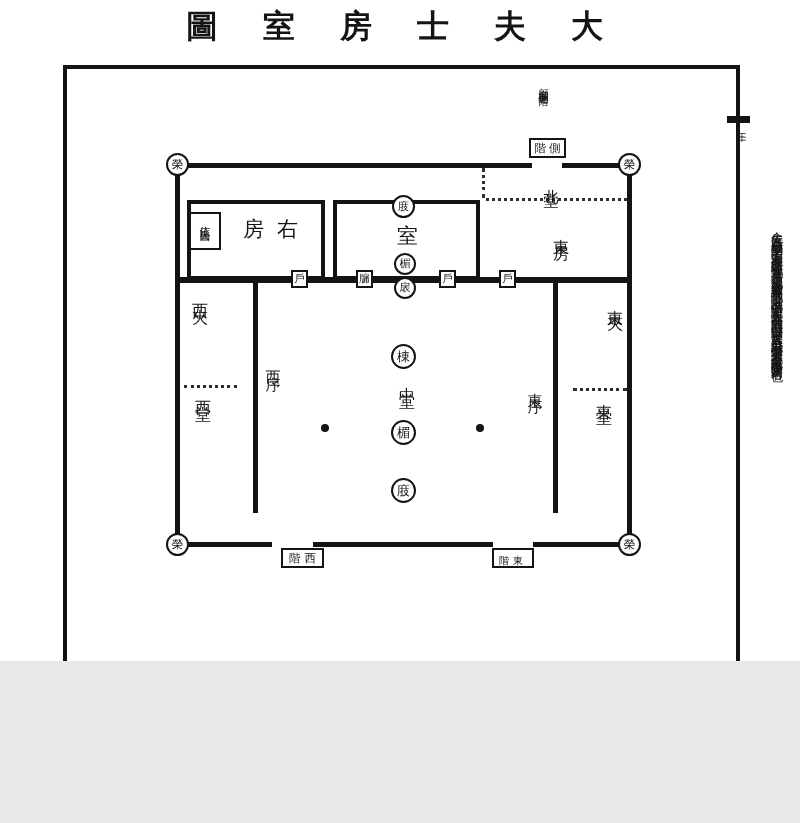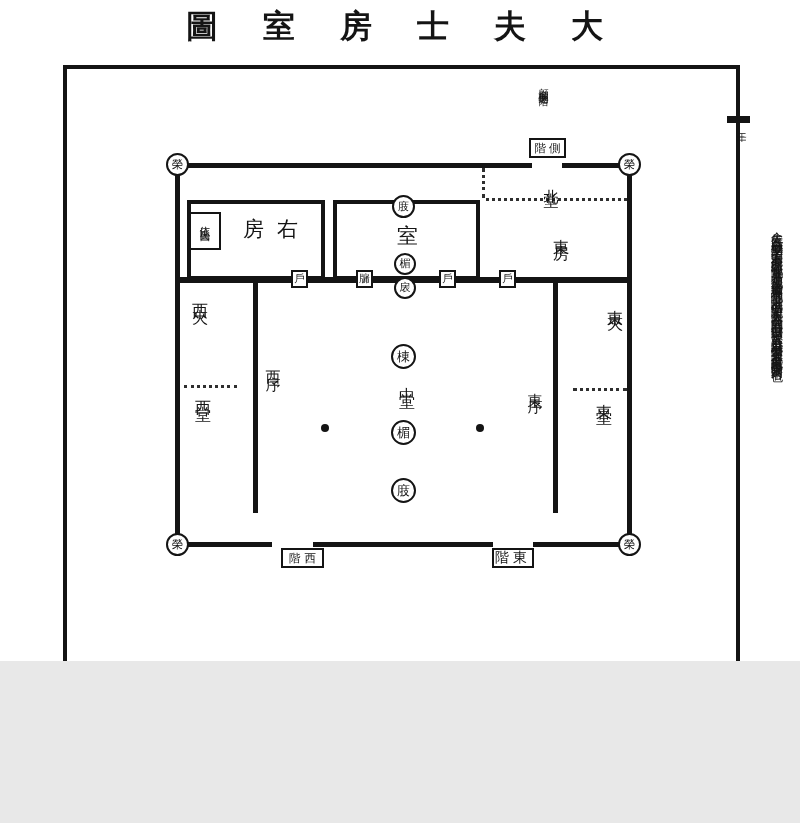--- a/index.html
+++ b/index.html
@@ -124,21 +124,21 @@
   <div class="abs v lbl" style="left:188px;top:291px;width:20px;height:46px;font-size:16px;letter-spacing:5px;">西夾</div>
   <div class="abs v lbl" style="left:603px;top:297px;width:20px;height:46px;font-size:16px;letter-spacing:5px;">東夾</div>
   <div class="abs v lbl" style="left:191px;top:388px;width:20px;height:46px;font-size:16px;letter-spacing:5px;">西堂</div>
   <div class="abs v lbl" style="left:592px;top:391px;width:20px;height:46px;font-size:16px;letter-spacing:5px;">東堂</div>
   <div class="abs v lbl" style="left:260px;top:359px;width:20px;height:46px;font-size:15px;letter-spacing:5px;">西序</div>
   <div class="abs v lbl" style="left:522px;top:381px;width:20px;height:46px;font-size:15px;letter-spacing:5px;">東序</div>
 
   <div class="smbox lbl" style="left:271px;top:548px;width:43px;height:20px;font-size:11.5px;letter-spacing:4px;padding-left:4px;margin-left:10px;">
     <span>階西</span>
     </div>
-  <div class="smbox lbl" style="left:492px;top:548px;width:42px;height:20px;font-size:14px;letter-spacing:4px;padding-left:0;">
+  <div class="smbox lbl" style="left:492px;top:548px;width:42px;height:20px;font-size:10px;letter-spacing:4px;padding-left:0;align-items:flex-end;">
     <span>階東</span>
     </div>
 
   <div class="abs" style="left:391px;top:797px;width:24px;height:22px;border:2px solid #141414;background:#fff;box-sizing:border-box;display:flex;align-items:center;justify-content:center;">
     <div class="v lbl" style="height:19px;font-size:9px;line-height:11px;">禮圖</div>
   </div>
 
 </div>
 
 </body></html>

